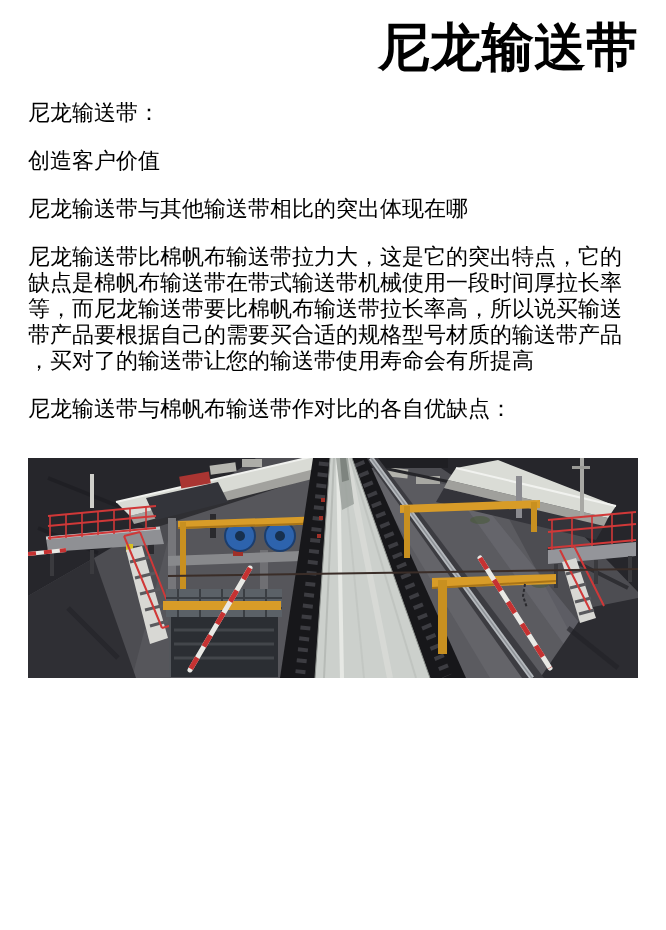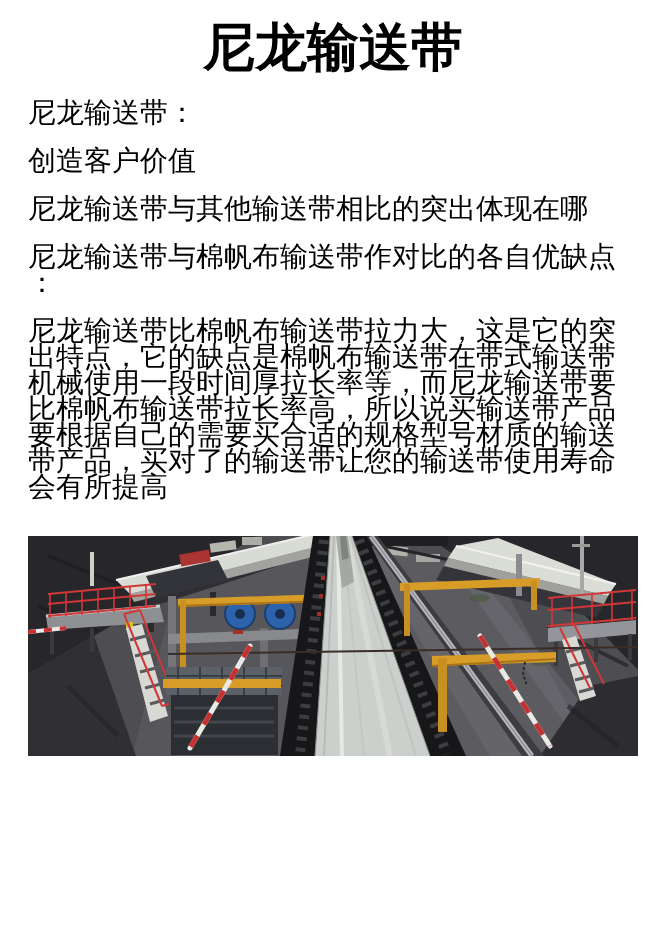--- a/index.html
+++ b/index.html
@@ -1,40 +1,40 @@
 <!DOCTYPE html>
 <html><head>
 <meta charset="utf-8">
 <style>
   html,body{margin:0;padding:0;background:#ffffff;}
   body{width:666px;font-family:"Liberation Sans","DejaVu Sans",sans-serif;color:#000;}
   .page{width:610px;padding:0 28px;}
   h1.title{
-    text-align:center;font-size:52px;line-height:62px;font-weight:700;
+    text-align:right;font-size:52px;line-height:62px;font-weight:700;
     margin:16px 0 0 0;
   }
   .para{
-    font-size:28px;line-height:26px;margin:22px 0;
+    font-size:22px;line-height:26px;margin:22px 0;
     word-break:break-all;line-break:anywhere;
   }
   figure.photo{margin:36px 0 0 0;width:610px;height:220px;}
   figure.photo svg{display:block;}
 </style>
 </head>
 <body>
 
 <div class="page">
 
   <h1 class="title">尼龙输送带</h1>
 
   <p class="para">尼龙输送带：</p>
   <p class="para">创造客户价值</p>
   <p class="para">尼龙输送带与其他输送带相比的突出体现在哪</p>
+  <p class="para">尼龙输送带比棉帆布输送带拉力大，这是它的突出特点，它的缺点是棉帆布输送带在带式输送带机械使用一段时间厚拉长率等，而尼龙输送带要比棉帆布输送带拉长率高，所以说买输送带产品要根据自己的需要买合适的规格型号材质的输送带产品，买对了的输送带让您的输送带使用寿命会有所提高</p>
   <p class="para">尼龙输送带与棉帆布输送带作对比的各自优缺点：</p>
-  <p class="para">尼龙输送带比棉帆布输送带拉力大，这是它的突出特点，它的缺点是棉帆布输送带在带式输送带机械使用一段时间厚拉长率等，而尼龙输送带要比棉帆布输送带拉长率高，所以说买输送带产品要根据自己的需要买合适的规格型号材质的输送带产品，买对了的输送带让您的输送带使用寿命会有所提高</p>
 
   <figure class="photo">
     <svg viewBox="0 0 610 220" width="610" height="220" xmlns="http://www.w3.org/2000/svg" role="img">
 
       <rect x="0" y="0" width="610" height="220" fill="#4d4d52"></rect>
 
       <path d="M150,44 L302,4 L290,220 L104,220 Z" fill="#56565b"></path>
       <path d="M330,4 L470,40 L566,220 L418,220 Z" fill="#5b5b60"></path>
       <path d="M352,14 L500,220 L462,220 L338,14 Z" fill="#6b6b71" opacity="0.55"></path>
       <path d="M460,52 L596,220 L560,220 L440,52 Z" fill="#70707a" opacity="0.45"></path>

